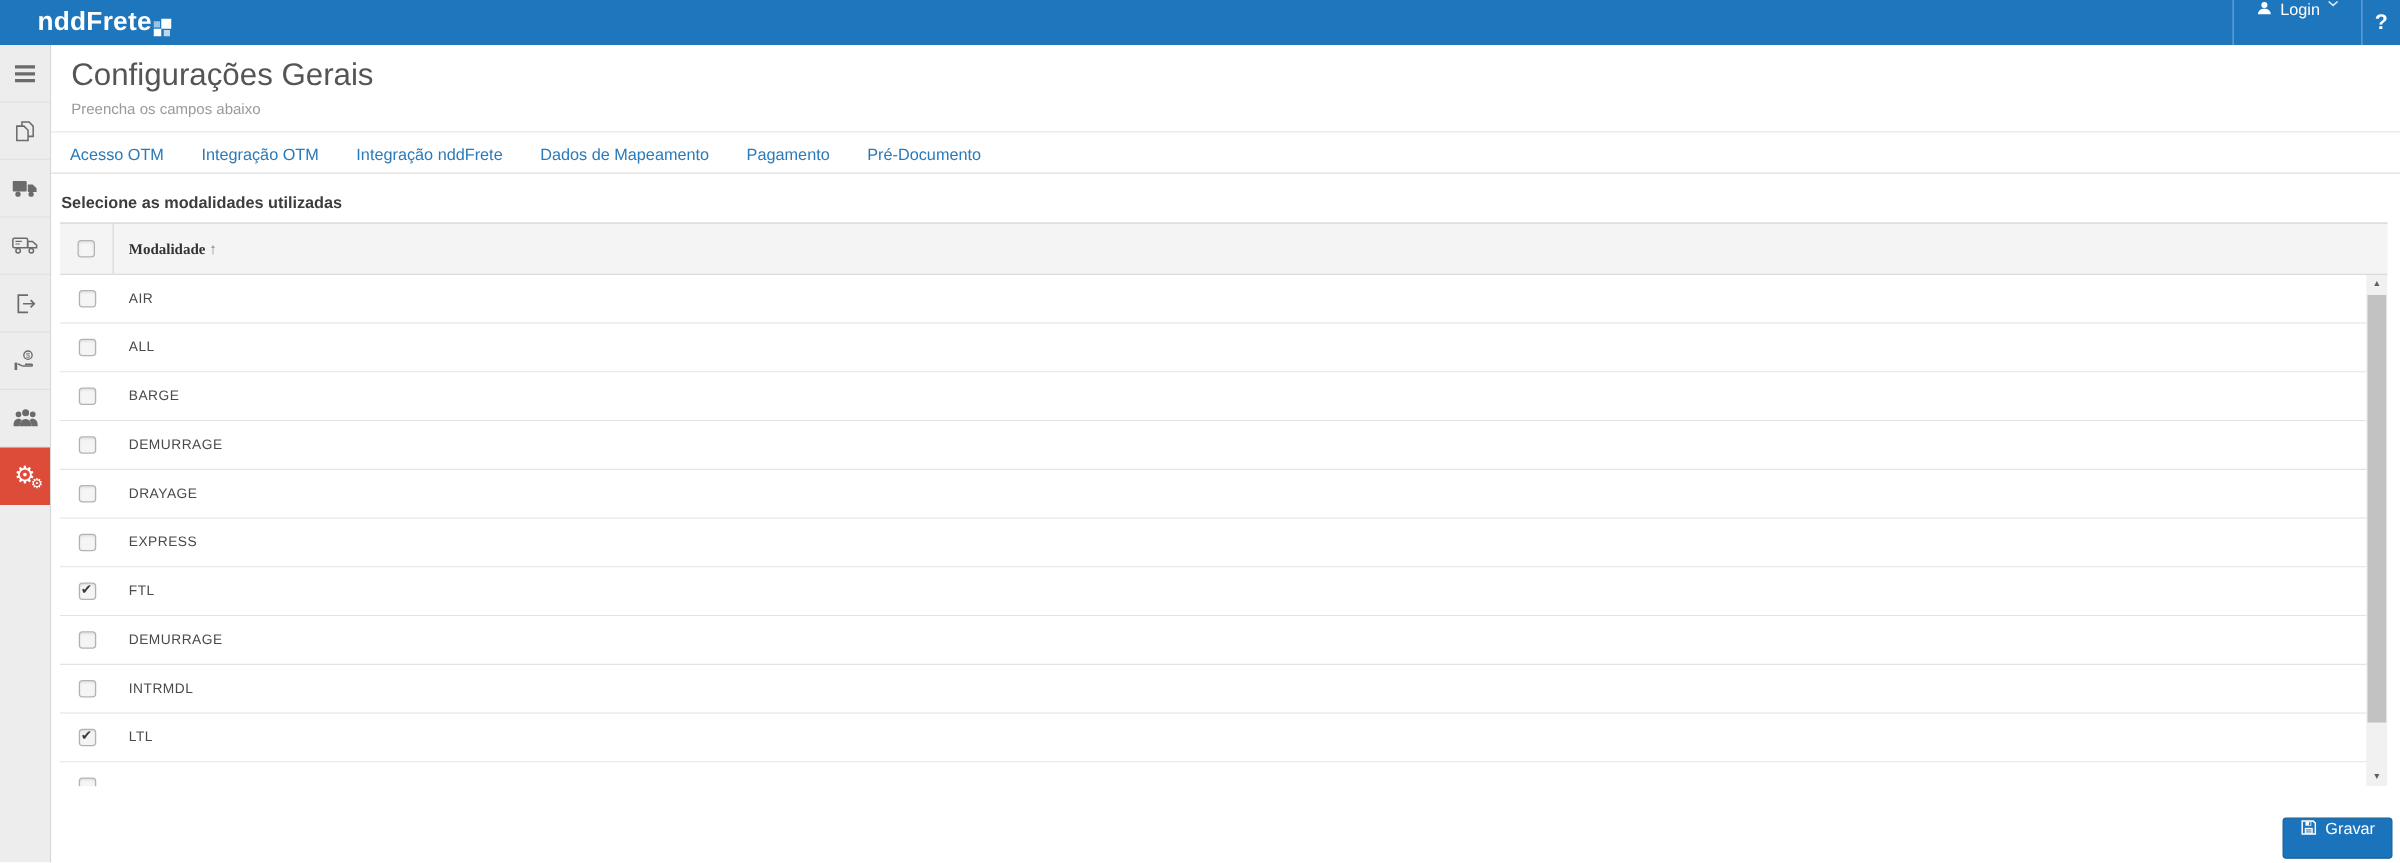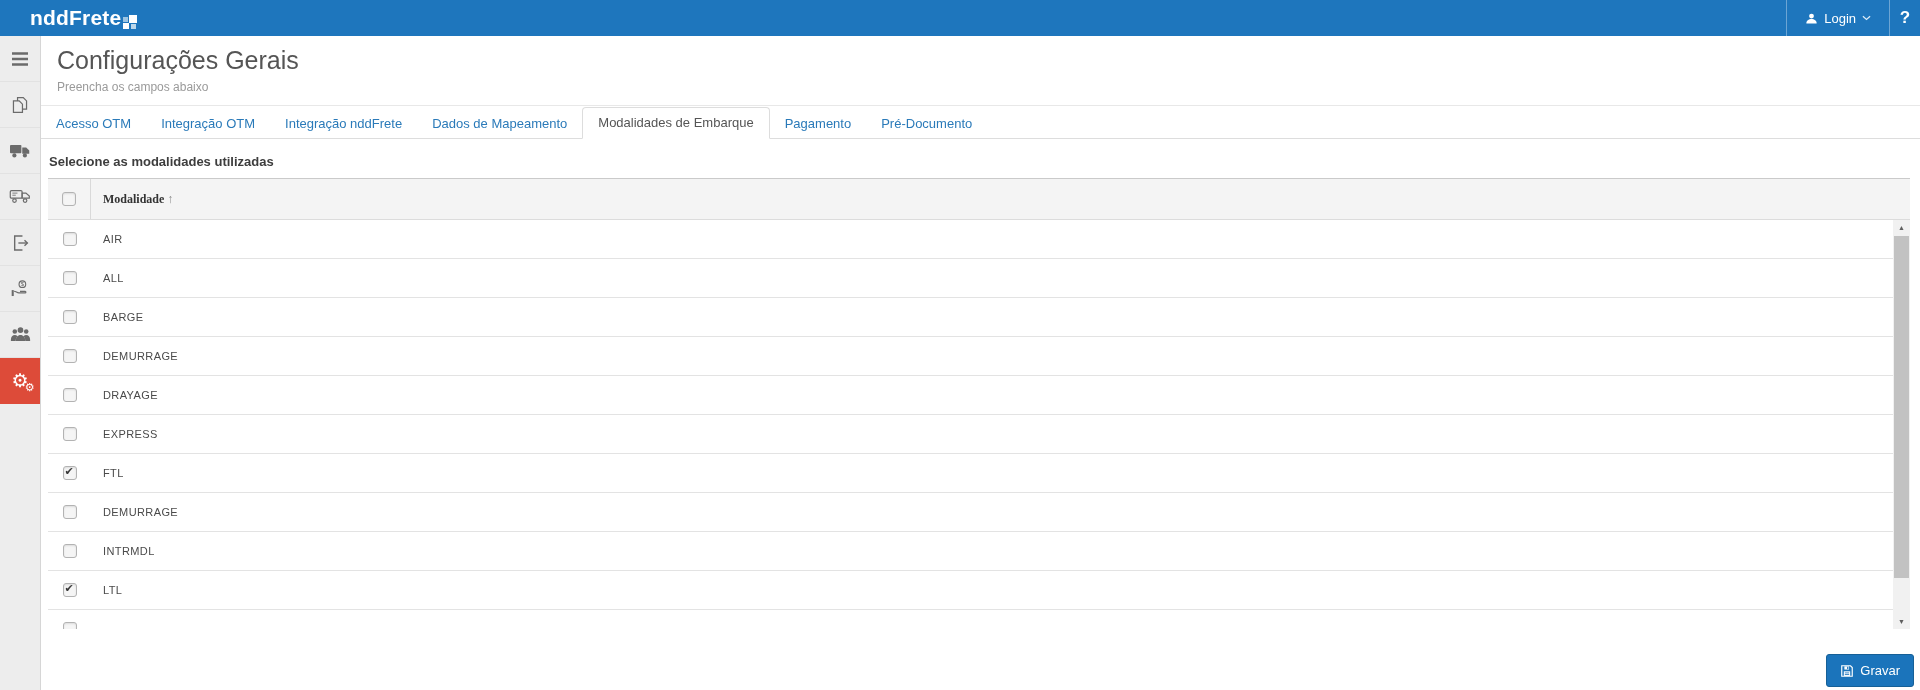--- a/index.html
+++ b/index.html
@@ -20,21 +20,21 @@
   .logo { margin-left: 30px; display: flex; align-items: flex-end; cursor: default; }
   .logo-text { font-size: 21px; font-weight: bold; letter-spacing: 0.2px; line-height: 24px; }
   .logo-mark { position: relative; width: 15px; height: 15px; margin: -2px 0 0 2px; }
   .logo-mark i { position: absolute; display: block; }
   .lm-a { width: 8px; height: 8px; left: 6px; top: 0; background: #fff; }
   .lm-b { width: 6px; height: 6px; left: 0; top: 8px; background: #fff; }
   .lm-c { width: 5px; height: 5px; left: 0; top: 2px; background: #9cc4e2; }
   .lm-d { width: 5px; height: 5px; left: 8px; top: 9px; background: #bcd7ea; }
   .topbar-right { margin-left: auto; display: flex; align-items: stretch; height: 100%; }
   .login-box {
-    display: flex; align-items: center; gap: 6px; padding: 0 18px;
+    display: flex; align-items: flex-start; gap: 6px; padding: 0 18px;
     border-left: 1px solid rgba(255,255,255,0.35);
     border-right: 1px solid rgba(255,255,255,0.35);
     font-size: 13px; cursor: pointer;
   }
   .help-box { width: 30px; display: flex; align-items: center; justify-content: center;
     font-size: 17px; font-weight: bold; cursor: pointer; }
 
   
   .sidebar {
     position: absolute; top: 36px; left: 0; bottom: 0; width: 41px;
@@ -99,21 +99,21 @@
   .vscroll { position: absolute; top: 0; right: 0; width: 17px; height: 409px; background: #f1f1f1; z-index: 3; cursor: default; }
   .vs-arrow { position: absolute; left: 0; right: 0; height: 15px; text-align: center; font-size: 7px; color: #5e5e5e; line-height: 15px; }
   .vs-up { top: 0; }
   .vs-down { bottom: 0; }
   .vs-thumb { position: absolute; left: 1px; width: 15px; top: 16px; height: 342px; background: #c2c2c2; }
 
   .save-btn {
     position: absolute; right: 6px; bottom: 3px; height: 33px;
     background: var(--c-btn, #1b74bb); color: #fff; border: 1px solid #166097;
     border-radius: 3px; font-size: 13px; font-family: "Liberation Sans", sans-serif;
-    display: flex; align-items: center; gap: 6px; padding: 0 13px; cursor: pointer;
+    display: flex; align-items: flex-start; gap: 6px; padding: 0 13px; cursor: pointer;
   }
 
   svg { display: block; }
 </style>
 </head>
 <body>
 
 <div class="topbar">
   <div class="logo">
     <span class="logo-text">nddFrete</span>
@@ -227,21 +227,20 @@
     <div class="page-title">Configurações Gerais</div>
     <div class="page-sub">Preencha os campos abaixo</div>
   </div>
   <div class="head-divider"></div>
 
   <div class="tabs">
       <div class="tab">Acesso OTM</div>
       <div class="tab">Integração OTM</div>
       <div class="tab">Integração nddFrete</div>
       <div class="tab">Dados de Mapeamento</div>
-      <div class="tab active">Modalidades de Embarque</div>
       <div class="tab">Pagamento</div>
       <div class="tab">Pré-Documento</div>
     </div>
 
   <div class="section">
     <div class="section-title">Selecione as modalidades utilizadas</div>
 
     <div class="grid-head">
       <div class="col-check">
         <span class="cb"></span>

